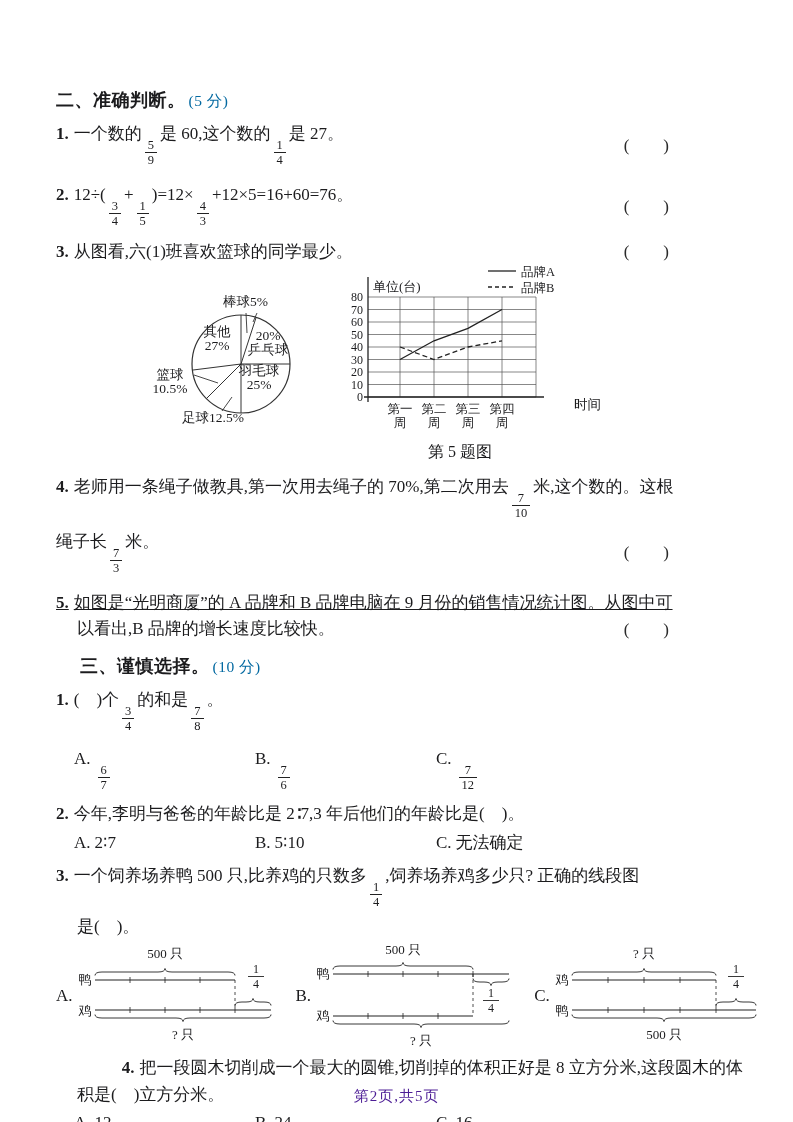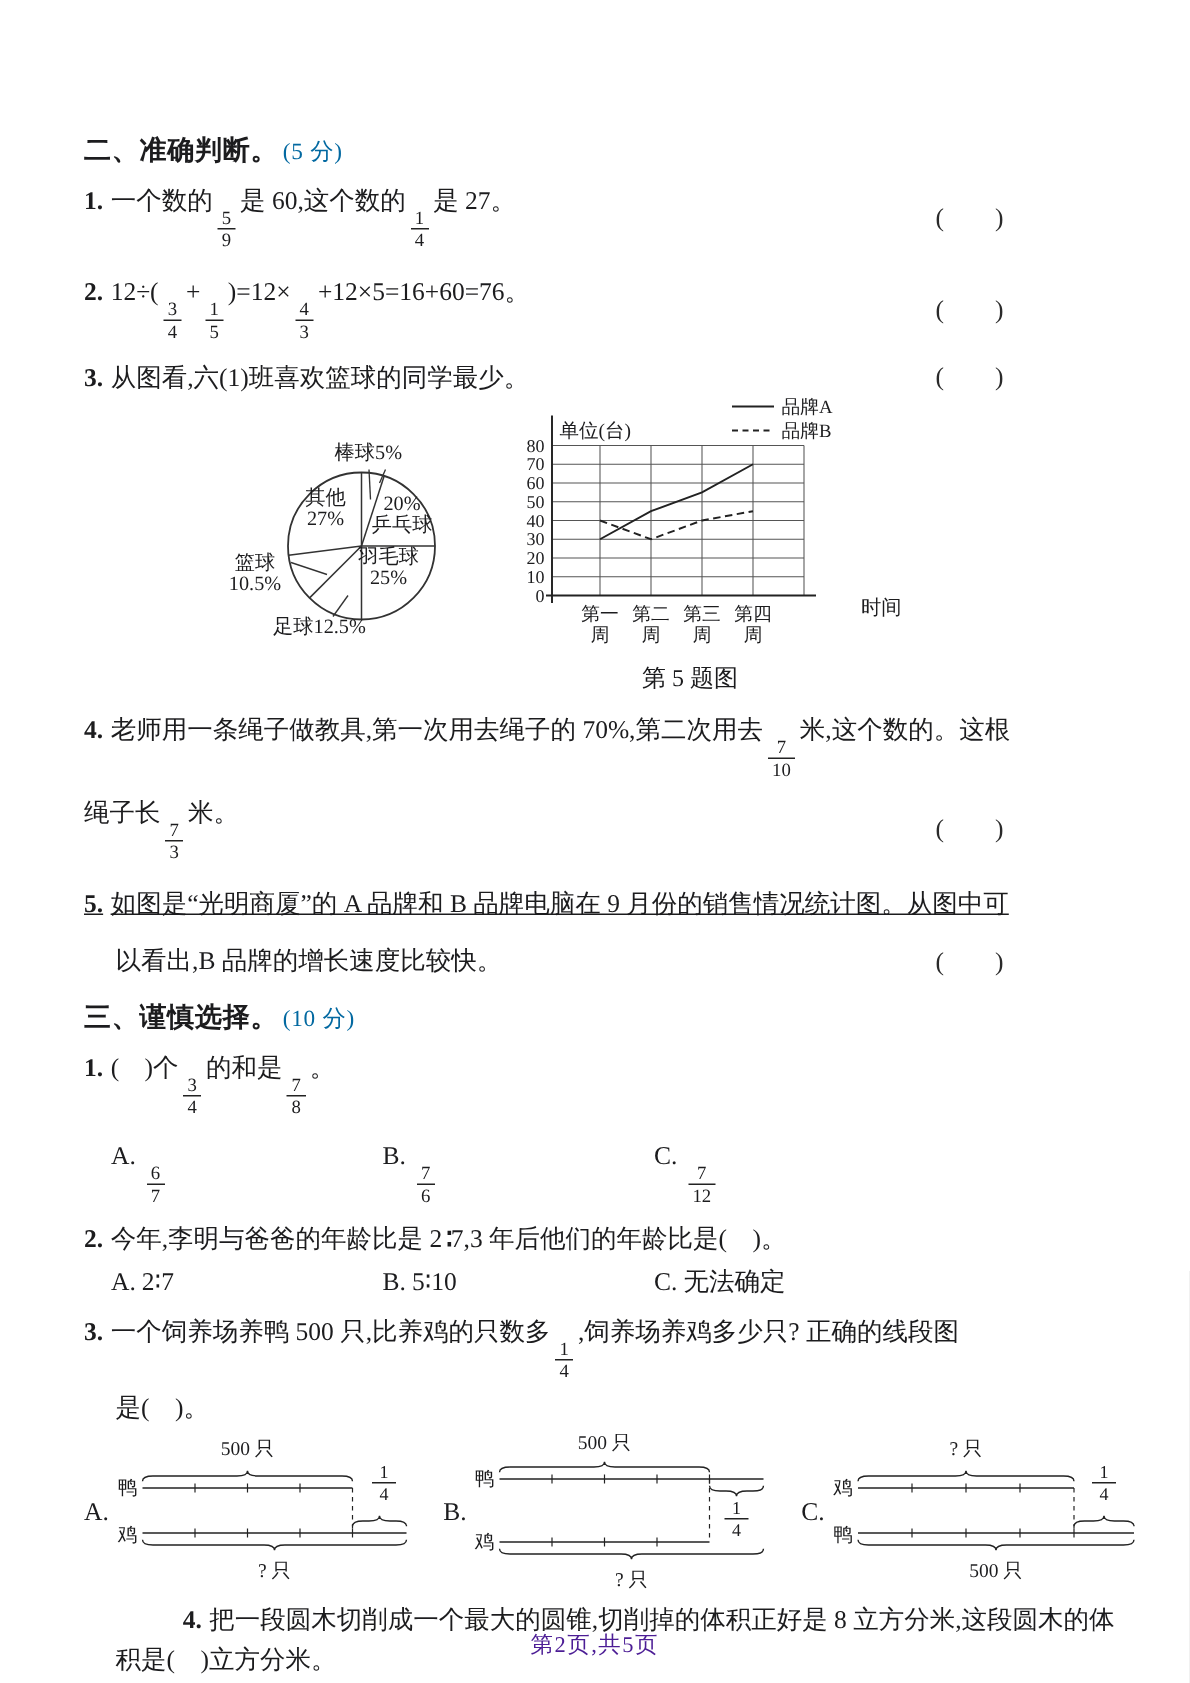--- a/index.html
+++ b/index.html
@@ -166,26 +166,26 @@
     <span class="qtext"><b class="qno">4.</b><span>老师用一条绳子做教具,第一次用去绳子的 70%,第二次用去</span><span class="frac"><span class="num">7</span><span class="den">10</span></span><span>米,这个数的。这根</span></span>
   </div>
   <div class="qline tall cont" style="margin-top:0;">
     <span class="qtext"><span>绳子长</span><span class="frac"><span class="num">7</span><span class="den">3</span></span><span>米。</span></span>
     <span class="ans">(        )</span>
   </div>
 
   <div class="qline" style="margin-top:10px;text-decoration:underline;">
     <span class="qtext"><b class="qno">5.</b><span>如图是“光明商厦”的 A 品牌和 B 品牌电脑在 9 月份的销售情况统计图。从图中可</span></span>
   </div>
-  <div class="qline cont" style="margin-top:14px;">
+  <div class="qline cont" style="margin-top:2px;">
     <span class="qtext"><span>以看出,B 品牌的增长速度比较快。</span></span>
     <span class="ans">(        )</span>
   </div>
 
-  <div class="sec-head" style="margin-top:12px;">
+  <div class="sec-head" style="margin-top:12px;margin-left:24px;">
     <span>三、谨慎选择。</span><span class="sec-score">(10 分)</span>
   </div>
 
   <div class="qline tall">
     <span class="qtext"><b class="qno">1.</b><span>(    )个</span><span class="frac"><span class="num">3</span><span class="den">4</span></span><span>的和是</span><span class="frac"><span class="num">7</span><span class="den">8</span></span><span>。</span></span>
   </div>
   <div class="optrow tall">
     <span class="opt"><span class="olab">A.</span><span class="frac">
           <span class="num">6</span>
           <span class="den">7</span>

